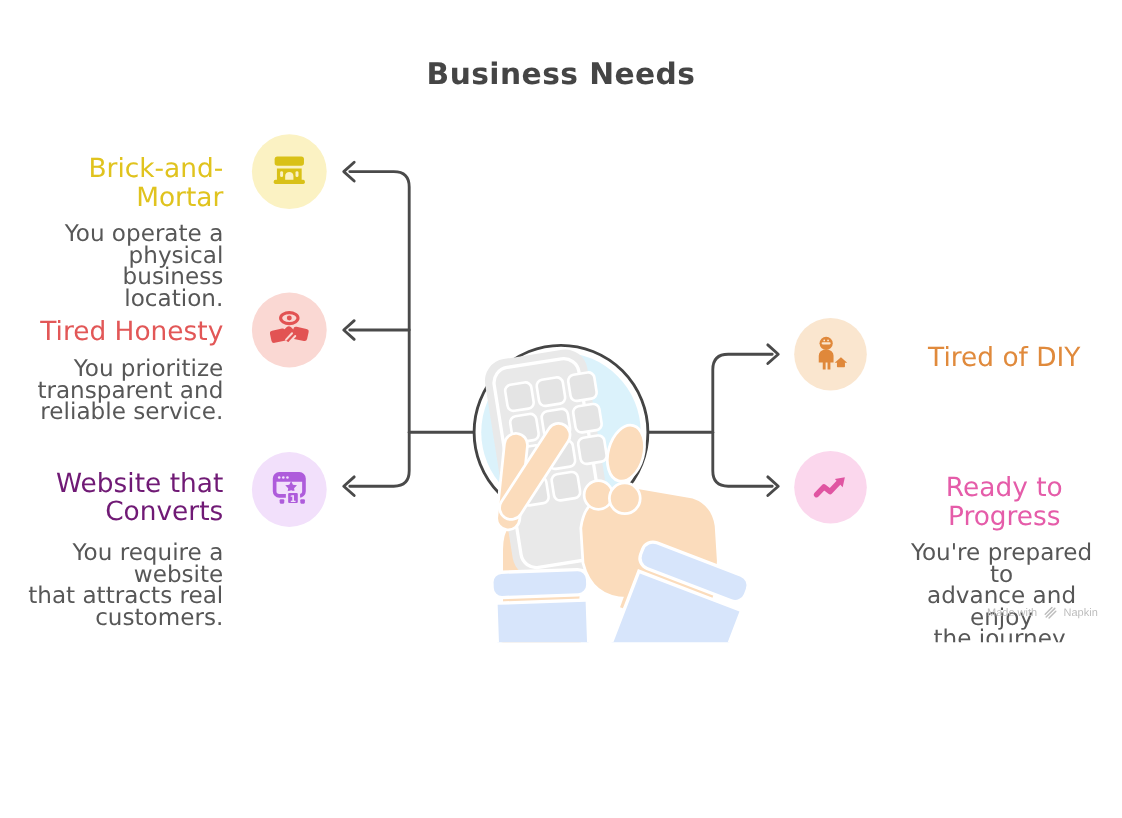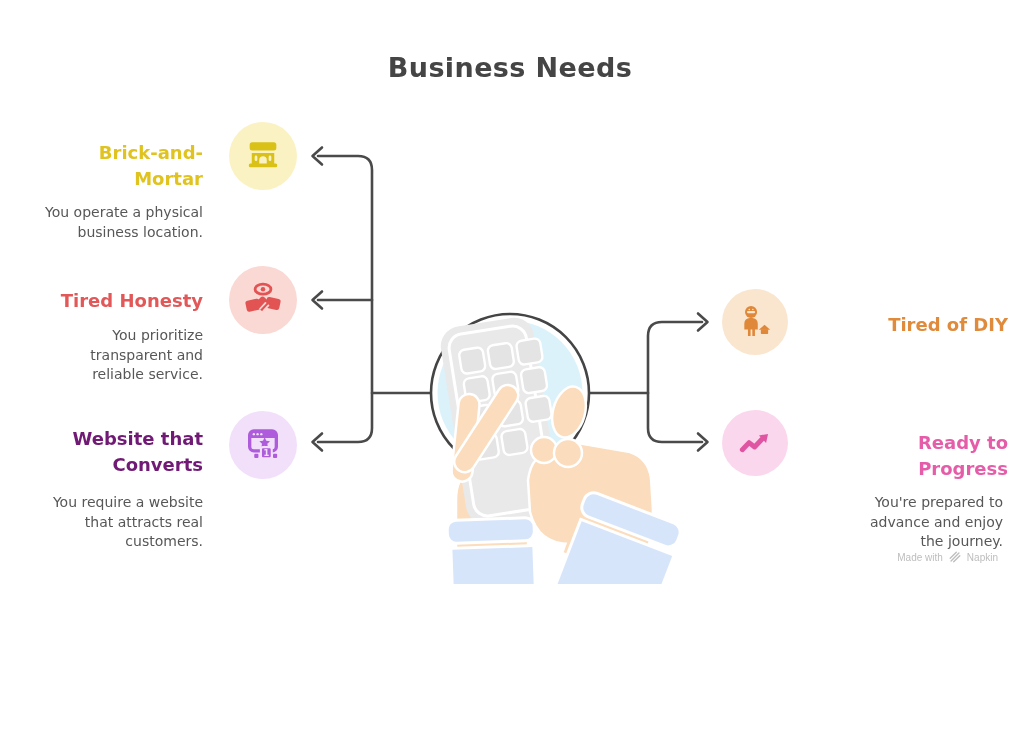--- a/index.html
+++ b/index.html
@@ -1,24 +1,24 @@
 <!DOCTYPE html>
 <html><head>
 <meta charset="utf-8">
 <style>
   html,body{margin:0;padding:0;background:#ffffff;}
   .canvas{position:relative;width:1020px;height:584px;background:#ffffff;overflow:hidden;
           font-family:"DejaVu Sans","Liberation Sans",sans-serif;}
   .page-title{position:absolute;left:0;top:52px;width:100%;text-align:center;margin:0;
               font-size:27px;font-weight:bold;color:#454545;letter-spacing:.4px;}
   svg.connectors{position:absolute;left:0;top:0;pointer-events:none;}
-  .node-title{position:absolute;font-weight:bold;font-size:18px;line-height:26px;white-space:pre-line;}
-  .node-desc{position:absolute;font-size:14px;line-height:19.5px;color:#575757;white-space:pre-line;}
+  .node-title{position:absolute;font-weight:normal;font-size:24px;line-height:26px;white-space:pre-line;}
+  .node-desc{position:absolute;font-size:21px;line-height:19.5px;color:#575757;white-space:pre-line;}
   .left-col{left:20px;width:183px;text-align:right;}
-  .right-col{left:818px;width:190px;text-align:right;}
+  .right-col{left:818px;width:190px;text-align:center;}
   .bubble{position:absolute;border-radius:50%;display:flex;align-items:center;justify-content:center;}
   .bubble svg{display:block;}
   .b1{left:229px;top:122px;width:68px;height:68px;background:#FBF2C3;}
   .b2{left:229px;top:266px;width:68px;height:68px;background:#FAD8D3;}
   .b3{left:229px;top:411px;width:68px;height:68px;background:#F2E0FB;}
   .b4{left:722px;top:289px;width:66px;height:66px;background:#FAE6CF;}
   .b5{left:722px;top:410px;width:66px;height:66px;background:#FBD7ED;}
   .t1{top:140px;color:#E0C31E;}
   .d1{top:203px;}
   .t2{top:288px;color:#E25757;}

